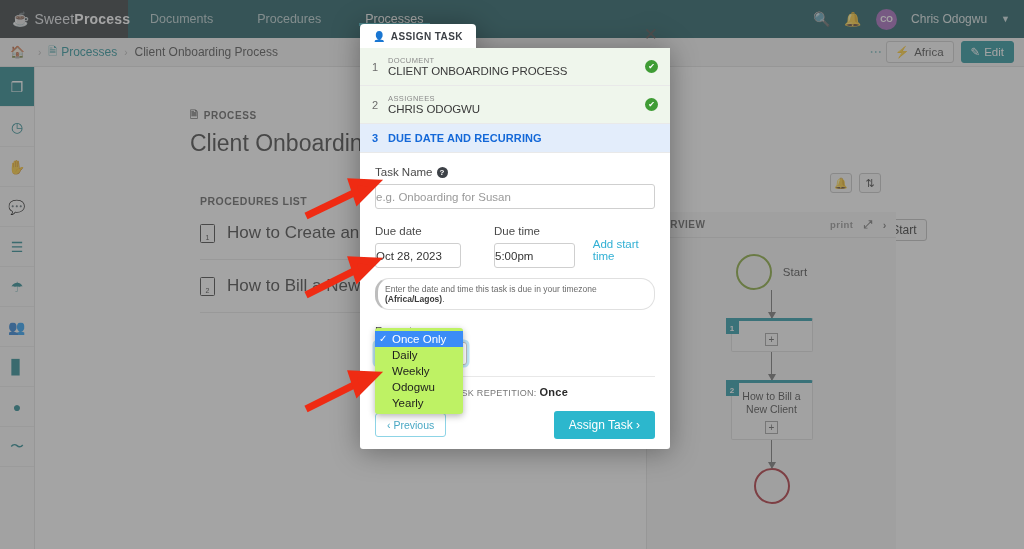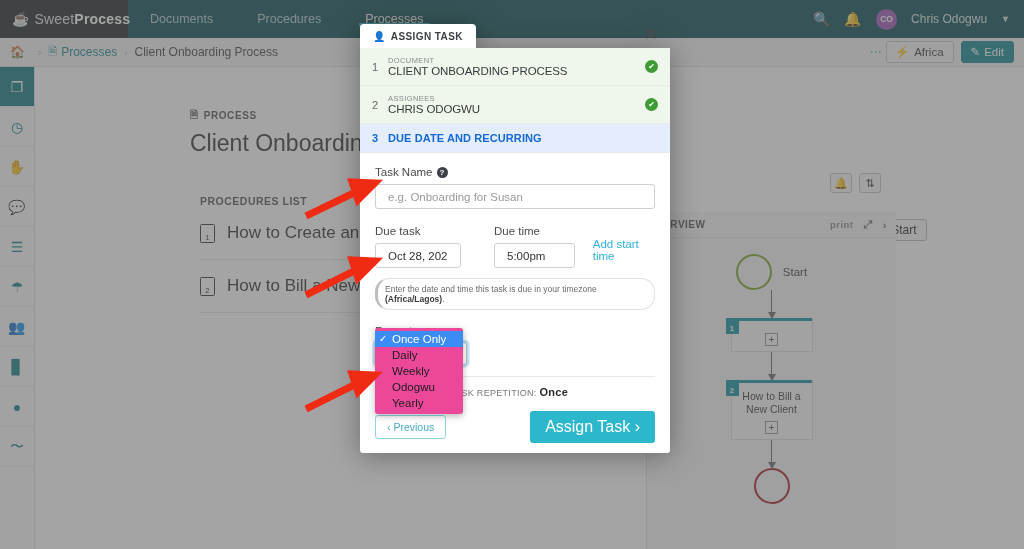--- a/index.html
+++ b/index.html
@@ -205,21 +205,21 @@
 
   .form { padding: 13px 15px 0; }
   .flabel { font-size: 11.5px; color: #4a4a4a; display: flex; align-items: center; gap: 4px; }
   .help-ico {
     width: 11px; height: 11px; border-radius: 50%; background: #3d4147; color: #fff;
     font-size: 8px; font-weight: 700; display: flex; align-items: center;
     justify-content: center; cursor: pointer;
   }
   .finput {
     width: 100%; margin-top: 6px; height: 25px; border: 1px solid #cfcfcf;
-    border-radius: 3px; padding: 0 12px; font-size: 11.5px; color: #333;
+    border-radius: 3px; padding: 0 0; font-size: 11.5px; color: #333;
     font-family: inherit; background: #fff; outline: none;
   }
   .finput::placeholder { color: #9a9a9a; }
   .row-2 { display: flex; gap: 18px; margin-top: 16px; }
   .col-date { width: 98px; }
   .col-time { width: 92px; margin-left: 15px; }
   .linklike { color: #32b0d4; font-size: 11.5px; align-self: flex-end;
               margin-bottom: 6px; cursor: pointer; }
   .hint {
     margin-top: 10px; border: 1px solid #e0e0e0; border-left: 3px solid #bdbdbd;
@@ -229,21 +229,21 @@
 
   .repeat-wrap { margin-top: 15px; position: relative; }
   .select-box {
     margin-top: 5px; width: 92px; height: 23px; border: 1px solid #b9b9b9;
     border-radius: 3px; background: #fff; box-shadow: 0 0 0 2.5px #bde4f5;
     display: flex; align-items: center; justify-content: flex-end; padding-right: 4px;
   }
   .stepper { display: flex; flex-direction: column; line-height: .55; font-size: 8px; color: #333; }
   .dropdown {
     position: absolute; left: 0; top: 3px; width: 88px;
-    background: #ec4899; border-radius: 3px;
+    background: #bef264; border-radius: 3px;
     box-shadow: 0 2px 7px rgba(0,0,0,.3); padding: 3px 0; z-index: 5;
   }
   .dd-item {
     padding: 2px 6px 2px 17px; font-size: 11.5px; color: #1d1d1d;
     position: relative; cursor: pointer;
   }
   .dd-item.sel { background: #3b8cf7; color: #fff; }
   .dd-item.sel::before {
     content: "✓"; position: absolute; left: 4px; font-size: 10px;
   }
@@ -251,21 +251,21 @@
   .repetition {
     margin: 9px 0 0 90px; font-size: 9px; color: #777; letter-spacing: .3px;
   }
   .repetition b { color: #2b2b2b; font-size: 11px; }
   .foot { display: flex; align-items: center; margin: 13px 15px 0; }
   .btn-prev {
     font-size: 10.5px; color: #4aa8c4; background: #fff; border: 1px solid #8dd4e6;
     border-radius: 3px; padding: 5px 11px; cursor: pointer;
   }
   .btn-assign {
-    margin-left: auto; font-size: 16px; color: #fff; background: #2cb7cd;
+    margin-left: auto; font-size: 12px; color: #fff; background: #2cb7cd;
     border: none; border-radius: 3px; padding: 7px 15px; cursor: pointer;
     font-family: inherit;
   }
 
   
   .annots { position: absolute; inset: 0; z-index: 70; pointer-events: none; }
 </style>
 </head>
 <body>
 
@@ -454,21 +454,21 @@
       <div class="form">
         <div class="flabel">
           <span>Task Name</span>
           <span class="help-ico">?</span>
         </div>
         <input class="finput" placeholder="e.g. Onboarding for Susan" style="">
 
         <div class="row-2">
           <div class="col-date">
             <div class="flabel">
-                <span>Due task</span>
+                <span>Due date</span>
               </div>
             <input class="finput" value="Oct 28, 2023" style="">
           </div>
           <div class="col-time">
             <div class="flabel">
                 <span>Due time</span>
               </div>
             <input class="finput" value="5:00pm" style="">
           </div>
           <div class="linklike">Add start time</div>

